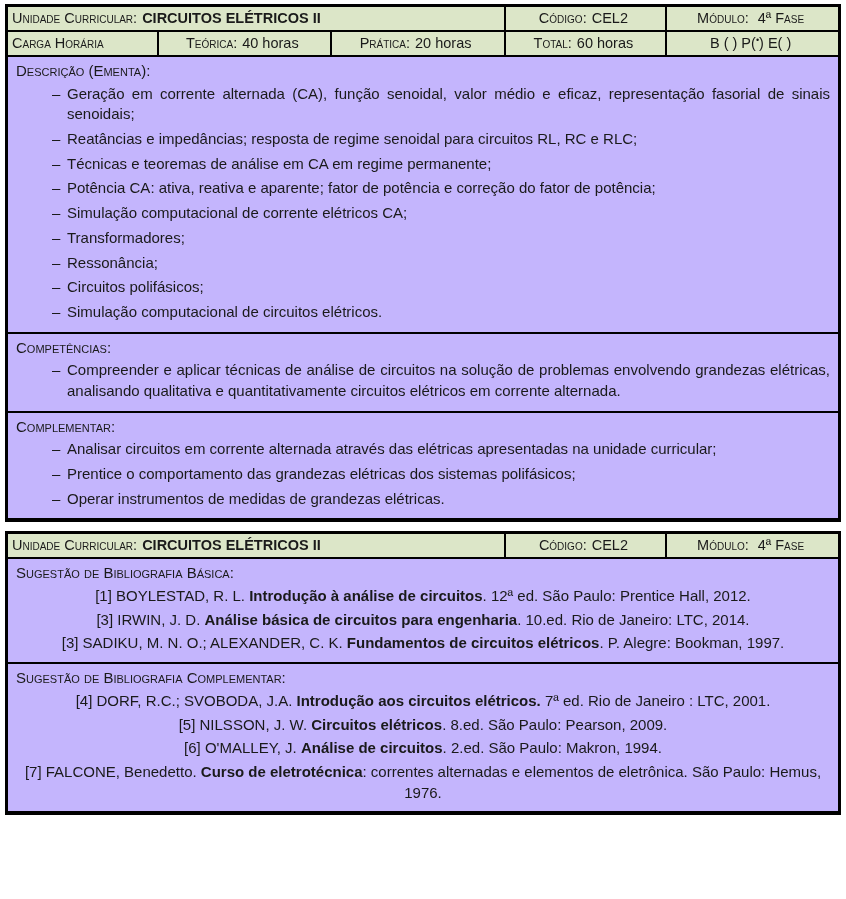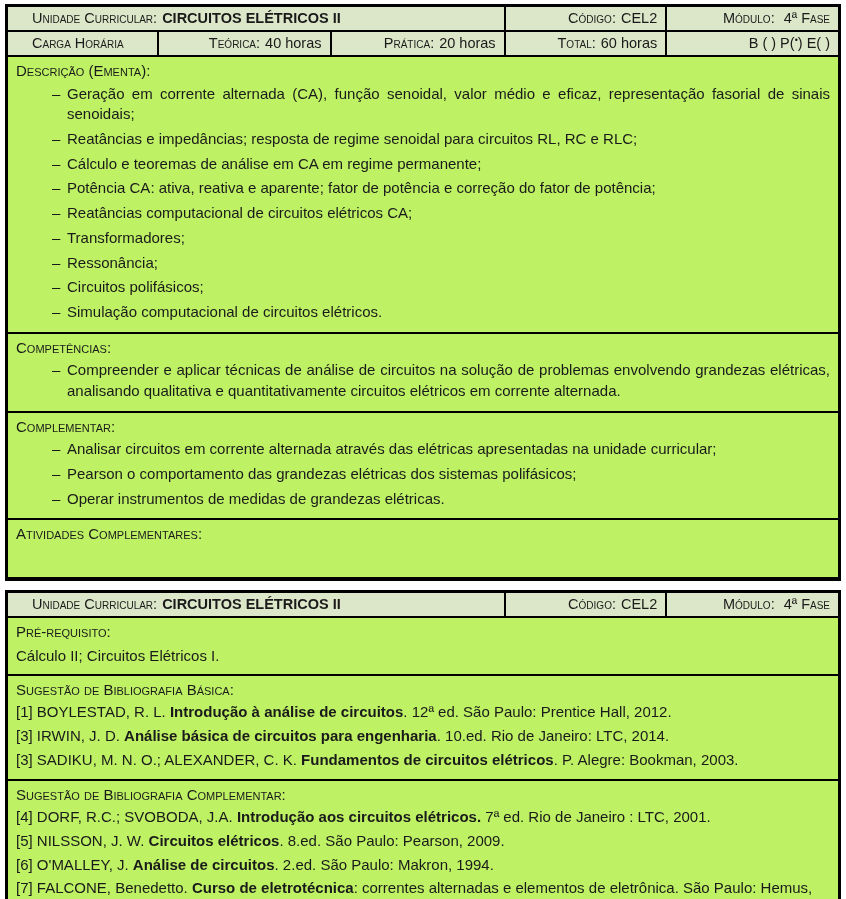--- a/index.html
+++ b/index.html
@@ -21,54 +21,54 @@
   .doc-table td {
     border: 2px solid #000;
     vertical-align: top;
     padding: 0;
     overflow: hidden;
   }
 
   
   tr.hdr td {
     background: var(--header-bg, #dce6c8);
-    padding: 3px 8px 4px 24px;
+    padding: 3px 8px 4px 4px;
     font-size: 14.5px;
     white-space: nowrap;
   }
-  .c-center { text-align: right; }
+  .c-center { text-align: center; }
   .c-left { text-align: left; }
 
   .sc { font-variant: small-caps; }
   .lab { margin-right: 5px; }
   .lab-wide { margin-right: 9px; }
   b.caps { font-weight: bold; }
 
   .bpe { white-space: pre; margin-left: 12px; }
   .supdot { vertical-align: 5px; font-size: 9px; line-height: 0; }
 
   
   td.section {
-    background: #bef264;
+    background: #c4b5fd;
     padding: 2px 8px 5px 8px;
     font-size: 15px;
     line-height: 1.38;
   }
   .sec-label {
     font-variant: small-caps;
     font-size: 15px;
     margin: 2px 0 2px 0;
   }
   .items { margin-left: 36px; }
   .dash-item { display: flex; margin: 2px 0 4px 0; }
   .dash { flex: none; width: 15px; }
   .itext { flex: 1; text-align: justify; }
   .plain { margin: 3px 0 2px 0; }
   .bibs { margin-top: 1px; }
-  .bib-entry { margin: 2px 0 3px 0; }
+  .bib-entry { margin: 2px 0 3px 0; text-align: center; }
   td.atividades-cell { height: 50px; }
 </style>
 </head>
 <body>
 
 <div class="page">
 
   <table class="doc-table t1">
     <colgroup>
       <col style="width:18.2%">
@@ -113,29 +113,29 @@
               <div class="dash-item">
                 <span class="dash">–</span>
                 <span class="itext">Geração em corrente alternada (CA), função senoidal, valor médio e eficaz, representação fasorial de sinais senoidais;</span>
               </div>
               <div class="dash-item">
                 <span class="dash">–</span>
                 <span class="itext">Reatâncias e impedâncias; resposta de regime senoidal para circuitos RL, RC e RLC;</span>
               </div>
               <div class="dash-item">
                 <span class="dash">–</span>
-                <span class="itext">Cálculo e teoremas de análise em CA em regime permanente;</span>
+                <span class="itext">Técnicas e teoremas de análise em CA em regime permanente;</span>
               </div>
               <div class="dash-item">
                 <span class="dash">–</span>
                 <span class="itext">Potência CA: ativa, reativa e aparente; fator de potência e correção do fator de potência;</span>
               </div>
               <div class="dash-item">
                 <span class="dash">–</span>
-                <span class="itext">Reatâncias computacional de circuitos elétricos CA;</span>
+                <span class="itext">Simulação computacional de corrente elétricos CA;</span>
               </div>
               <div class="dash-item">
                 <span class="dash">–</span>
                 <span class="itext">Transformadores;</span>
               </div>
               <div class="dash-item">
                 <span class="dash">–</span>
                 <span class="itext">Ressonância;</span>
               </div>
               <div class="dash-item">
@@ -163,32 +163,27 @@
     <tr>
       <td colspan="5" class="section">
         <div class="sec-label">Complementar:</div>
         <div class="items">
               <div class="dash-item">
                 <span class="dash">–</span>
                 <span class="itext">Analisar circuitos em corrente alternada através das elétricas apresentadas na unidade curricular;</span>
               </div>
               <div class="dash-item">
                 <span class="dash">–</span>
-                <span class="itext">Pearson o comportamento das grandezas elétricas dos sistemas polifásicos;</span>
+                <span class="itext">Prentice o comportamento das grandezas elétricas dos sistemas polifásicos;</span>
               </div>
               <div class="dash-item">
                 <span class="dash">–</span>
                 <span class="itext">Operar instrumentos de medidas de grandezas elétricas.</span>
               </div>
             </div>
-      </td>
-    </tr>
-    <tr>
-      <td colspan="5" class="section atividades-cell">
-        <div class="sec-label">Atividades Complementares:</div>
       </td>
     </tr>
     </tbody>
   </table>
 
   <table class="doc-table t2">
     <colgroup>
       <col style="width:59.8%">
         <col style="width:19.4%">
         <col style="width:20.8%">
@@ -200,31 +195,25 @@
       </td>
       <td class="c-center">
         <span class="sc lab">Código:</span><span>CEL2</span>
       </td>
       <td class="c-center">
         <span class="sc lab-wide">Módulo:</span><span class="sc">4ª Fase</span>
       </td>
     </tr>
     <tr>
       <td colspan="3" class="section">
-        <div class="sec-label">Pré-requisito:</div>
-        <div class="plain">Cálculo II; Circuitos Elétricos I.</div>
-      </td>
-    </tr>
-    <tr>
-      <td colspan="3" class="section">
         <div class="sec-label">Sugestão de Bibliografia Básica:</div>
         <div class="bibs">
               <div class="bib-entry"><span>[1] BOYLESTAD, R. L. </span><b class="bib-title">Introdução à análise de circuitos</b><span>. 12ª ed. São Paulo: Prentice Hall, 2012.</span></div>
               <div class="bib-entry"><span>[3] IRWIN, J. D. </span><b class="bib-title">Análise básica de circuitos para engenharia</b><span>. 10.ed. Rio de Janeiro: LTC, 2014.</span></div>
-              <div class="bib-entry"><span>[3] SADIKU, M. N. O.; ALEXANDER, C. K. </span><b class="bib-title">Fundamentos de circuitos elétricos</b><span>. P. Alegre: Bookman, 2003.</span></div>
+              <div class="bib-entry"><span>[3] SADIKU, M. N. O.; ALEXANDER, C. K. </span><b class="bib-title">Fundamentos de circuitos elétricos</b><span>. P. Alegre: Bookman, 1997.</span></div>
             </div>
       </td>
     </tr>
     <tr>
       <td colspan="3" class="section">
         <div class="sec-label">Sugestão de Bibliografia Complementar:</div>
         <div class="bibs">
               <div class="bib-entry"><span>[4] DORF, R.C.; SVOBODA, J.A. </span><b class="bib-title">Introdução aos circuitos elétricos.</b><span> 7ª ed. Rio de Janeiro : LTC, 2001.</span></div>
               <div class="bib-entry"><span>[5] NILSSON, J. W. </span><b class="bib-title">Circuitos elétricos</b><span>. 8.ed. São Paulo: Pearson, 2009.</span></div>
               <div class="bib-entry"><span>[6] O'MALLEY, J. </span><b class="bib-title">Análise de circuitos</b><span>. 2.ed. São Paulo: Makron, 1994.</span></div>

